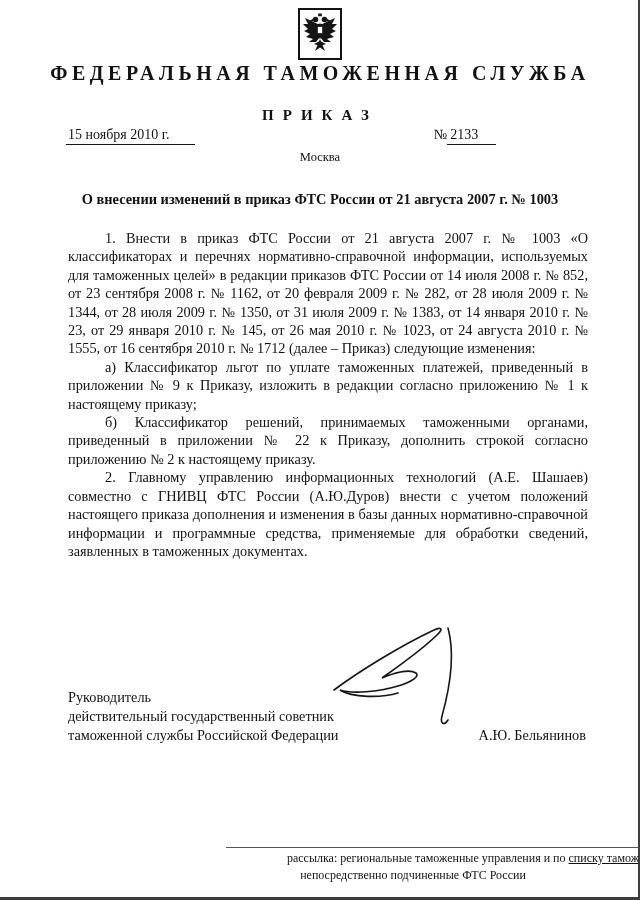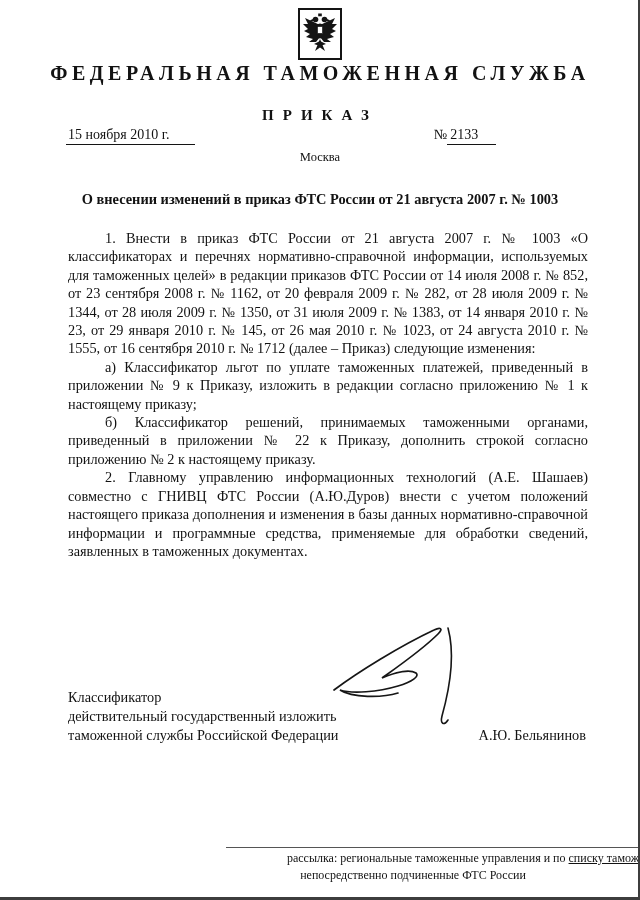--- a/index.html
+++ b/index.html
@@ -106,22 +106,22 @@
     <p>б) Классификатор решений, принимаемых таможенными органами, приведенный в приложении № 22 к Приказу, дополнить строкой согласно приложению № 2 к настоящему приказу.</p>
     <p>2. Главному управлению информационных технологий (А.Е. Шашаев) совместно с ГНИВЦ ФТС России (А.Ю.Дуров) внести с учетом положений настоящего приказа дополнения и изменения в базы данных нормативно-справочной информации и программные средства, применяемые для обработки сведений, заявленных в таможенных документах.</p>
   </div>
 
   <svg class="signature-svg" width="150" height="108" viewBox="0 0 150 108">
     <path d="M4 66 C28 48 70 22 104 6 C110 3 114 4 108 10 C92 26 66 44 52 54 C66 48 80 45 86 49 C90 52 82 58 68 62 C48 68 22 70 10 66 C22 74 52 74 68 69" fill="none" stroke="#161616" stroke-width="1.7" stroke-linecap="round"></path>
     <path d="M118 4 C124 26 122 56 112 92 C110 100 114 102 118 96" fill="none" stroke="#161616" stroke-width="1.6" stroke-linecap="round"></path>
   </svg>
 
   <div class="sig-block">
-    <div>Классификатор</div>
-    <div>действительный государственный изложить</div>
+    <div>Руководитель</div>
+    <div>действительный государственный советник</div>
     <div>таможенной службы Российской Федерации</div>
     <div class="sig-name">А.Ю. Бельянинов</div>
   </div>
 
   <div class="footer">
     <div class="footer-line1"><span>рассылка: региональные таможенные управления и по </span><span class="underlined">списку тамож</span></div>
     <div class="footer-line2">непосредственно подчиненные ФТС России</div>
   </div>
 
   <div class="scan-right"></div>

